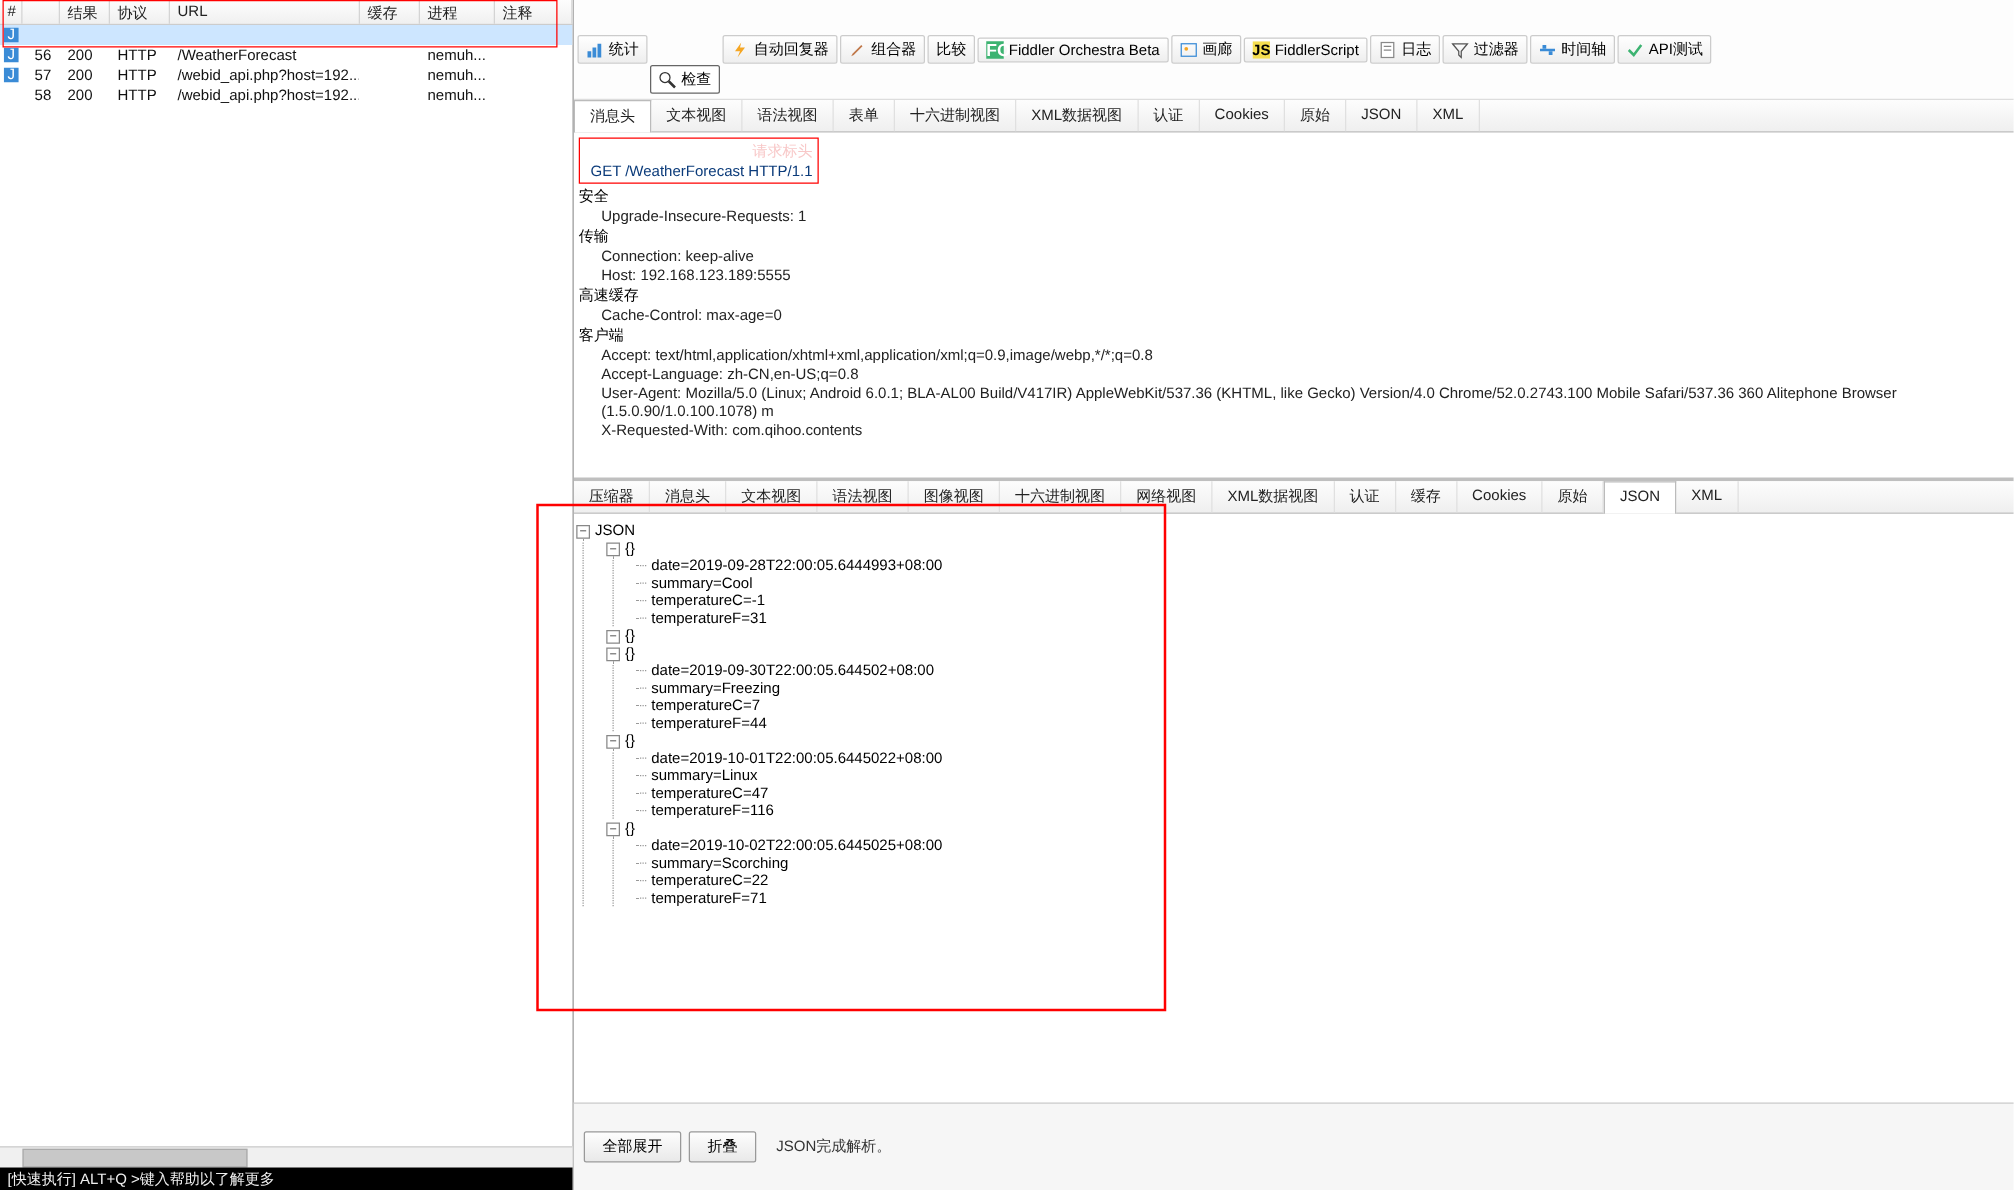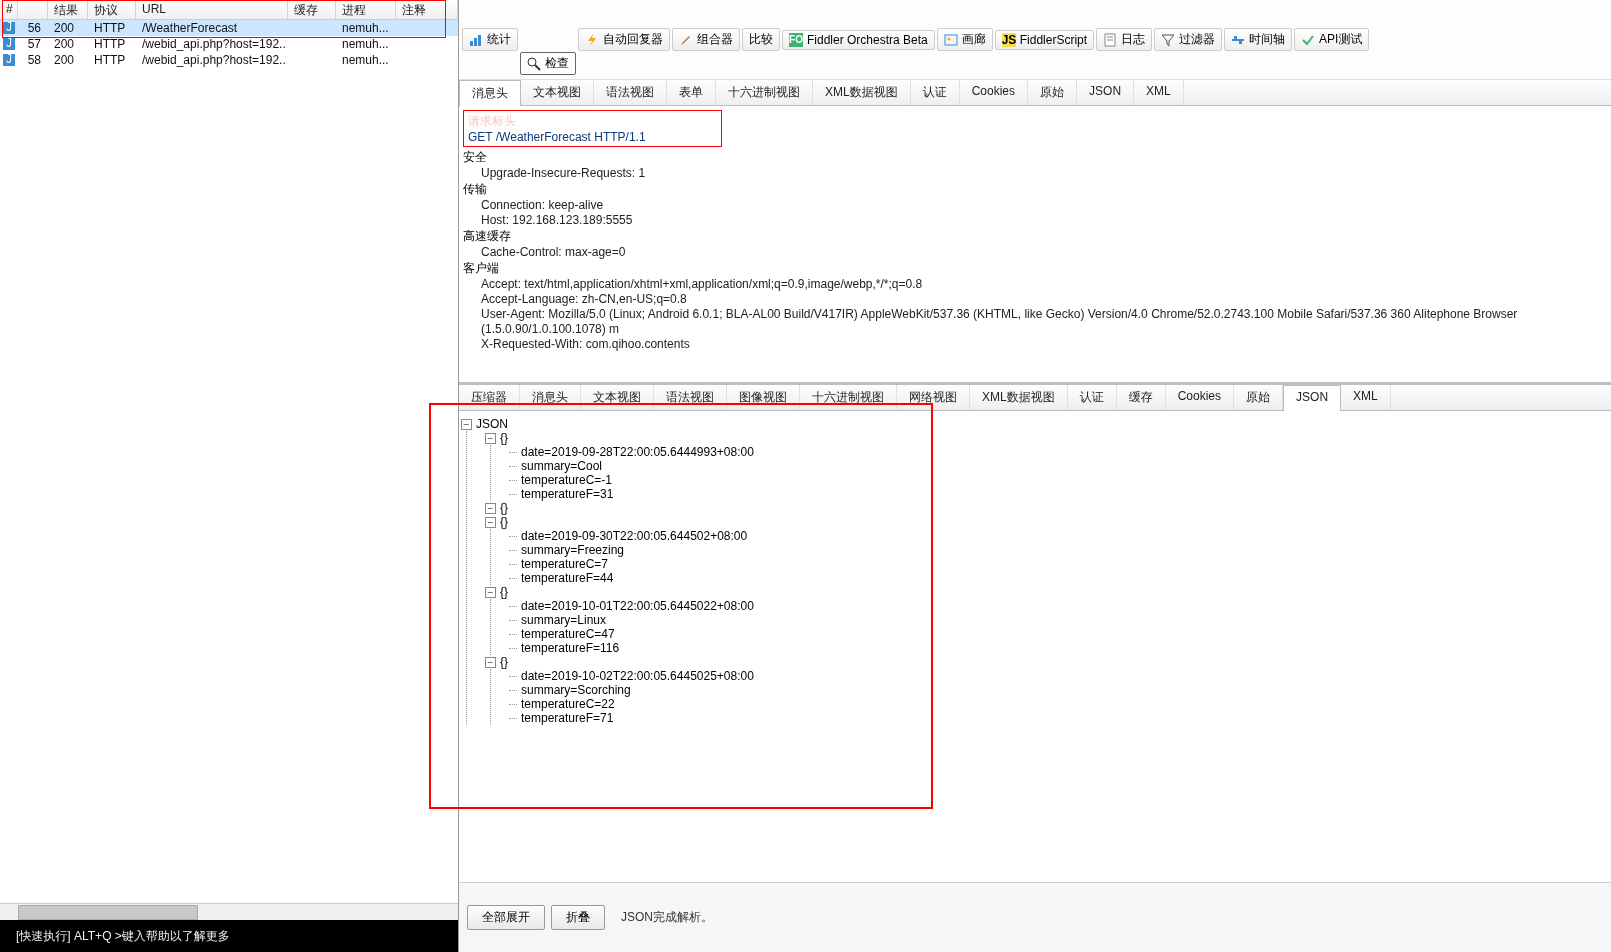--- a/index.html
+++ b/index.html
@@ -8,56 +8,56 @@
 
 
 .left { width: 459px; border-right: 1px solid #999; display: flex; flex-direction: column; position: relative; background: #fff; }
 .left-header { display: flex; border-bottom: 1px solid #ccc; background: linear-gradient(#fdfdfd,#f0f0f0); height: 20px; }
 .left-header div { padding: 2px 6px; border-right: 1px solid #d4d4d4; color:#222; white-space: nowrap; overflow: hidden; }
 .col-hash{width:18px;} .col-id{width:30px;text-align:right;} .col-res{width:40px;} .col-proto{width:48px;}
 .col-url{width:152px;} .col-cache{width:48px;} .col-proc{width:60px;} .col-note{flex:1;}
 .left-rows { flex:1; overflow:auto; }
 .row { display:flex; height:16px; line-height:16px; }
 .row.sel { background:#cde6ff; }
-.row div { padding:0 6px; border-right:1px solid transparent; white-space:nowrap; overflow:hidden; color:#111; }
+.row div { padding:16px 6px; border-right:1px solid transparent; white-space:nowrap; overflow:hidden; color:#111; }
 .row .col-hash{display:flex;align-items:center;justify-content:center;padding:0 2px;}
 .icon-session{width:12px;height:12px;display:block;}
 .sel-box { position:absolute; left:2px; top:0px; width:444px; height:38px; border:1.5px solid red; pointer-events:none; }
 
 
 .right { flex:1; display:flex; flex-direction:column; min-width:0; }
 .toolbar { display:flex; gap:2px; padding:4px 3px; background:#fdfdfd; border-bottom:1px solid #ddd; align-items:center; }
 .toolbtn { display:flex; align-items:center; gap:4px; padding:2px 6px; border:1px solid #ccc; background:linear-gradient(#fff,#eee); border-radius:2px; cursor:pointer; white-space:nowrap; }
 .toolbtn.active{ background:#fff; border-color:#666;margin-top:48px;}
 .iconbox{width:14px;height:14px;display:inline-block;}
-.fo{background:#3cb371;color:#fff;font-size:10px;font-weight:bold;text-align:center;line-height:14px;}
+.fo{background:#3cb371;color:#fff;font-size:14px;font-weight:bold;text-align:center;line-height:14px;}
 
 .tabstrip{ display:flex; background:linear-gradient(#fdfdfd,#efefef); border-bottom:1px solid #bbb; }
 .tab{ padding:4px 12px; cursor:pointer; border-right:1px solid #e0e0e0; color:#222;}
 .tab.active{ background:#fff; border-top:1px solid #bbb; border-left:1px solid #bbb; border-right:1px solid #bbb; margin-bottom:-1px;}
 .req-pane{ padding:2px 4px; overflow:auto; flex:0 0 276px; }
-.raw-box{ position:relative; border:1.5px solid red; padding:2px 4px; display:inline-block; font-family:Consolas,monospace; background:#fff; margin:2px 17px 2px 0; width:259px;}
+.raw-box{ position:relative; border:1.5px solid red; padding:2px 4px; display:inline-block; font-family:Consolas,monospace; background:#fff; margin:2px 17px 2px 0; width:192px;text-align:right;}
 .raw-box .ghost{ color:#f8c8c8; font-weight:normal; display:block;}
 .kvblock{ padding-left:18px; line-height:15px; color:#222;}
 .sect{ font-weight:normal; color:#000; margin-top:0px; }
 
 .resp-area{ flex:1; display:flex; flex-direction:column; border-top:3px solid #bfbfbf; min-height:0; }
 .redbox{ position:absolute; border:2px solid red; pointer-events:none; }
 .resp-container{ position:relative; flex:1; display:flex; flex-direction:column; min-height:0;}
 .tree{ flex:1; overflow:auto; padding:6px 2px; font-family:Tahoma,Arial; line-height:14px;}
 .tree-node{ white-space:nowrap; }
 .tw{ display:inline-block; width:11px; height:11px; border:1px solid #888; text-align:center; line-height:9px; font-size:10px; background:#fff; margin-right:4px; color:#444;}
 .indent{ padding-left:18px; border-left:1px dotted #999; margin-left:5px;}
 .leaf::before{content:"";display:inline-block;width:8px;height:1px;border-top:1px dotted #999;vertical-align:middle;margin-right:4px;}
 
 .bottombar{ display:flex; gap:6px; align-items:center; padding:22px 8px; border-top:1px solid #ccc; background:#f6f6f6;}
 .btn{ padding:3px 14px; border:1px solid #999; background:linear-gradient(#fdfdfd,#e9e9e9); cursor:pointer; border-radius:2px;}
 .status{ color:#333; margin-left:10px;}
 
-.quickexec{ height:32px; background:#000; color:#eee; padding:2px 16px; font-size:11px; display:flex; align-items:center; gap:6px;}
+.quickexec{ height:18px; background:#000; color:#eee; padding:2px 6px; font-size:11px; display:flex; align-items:center; gap:6px;}
 .scrollbar-fake{ height:17px; background:#f0f0f0; border-top:1px solid #ccc; display:flex; align-items:center;}
 .scrollbar-fake .thumb{height:15px;width:180px;background:#c8c8c8;margin-left:18px;border:1px solid #aaa;}
 </style>
 </head>
 <body>
 
 <div class="main">
 
   <div class="left">
     <div class="left-header">

